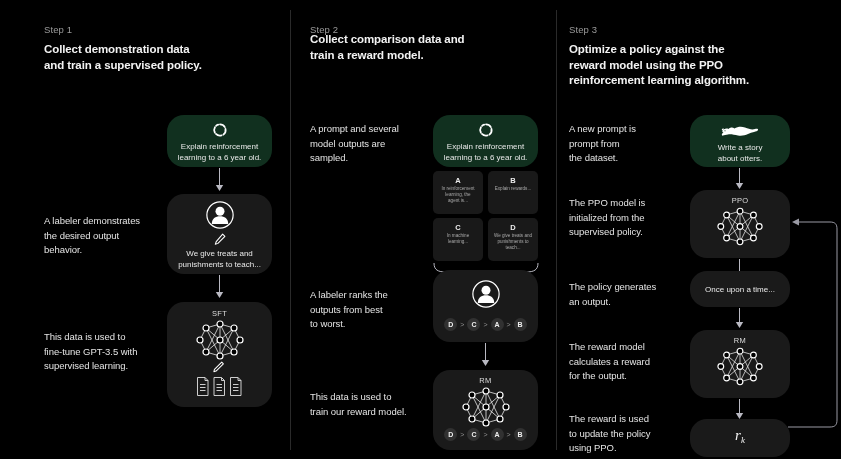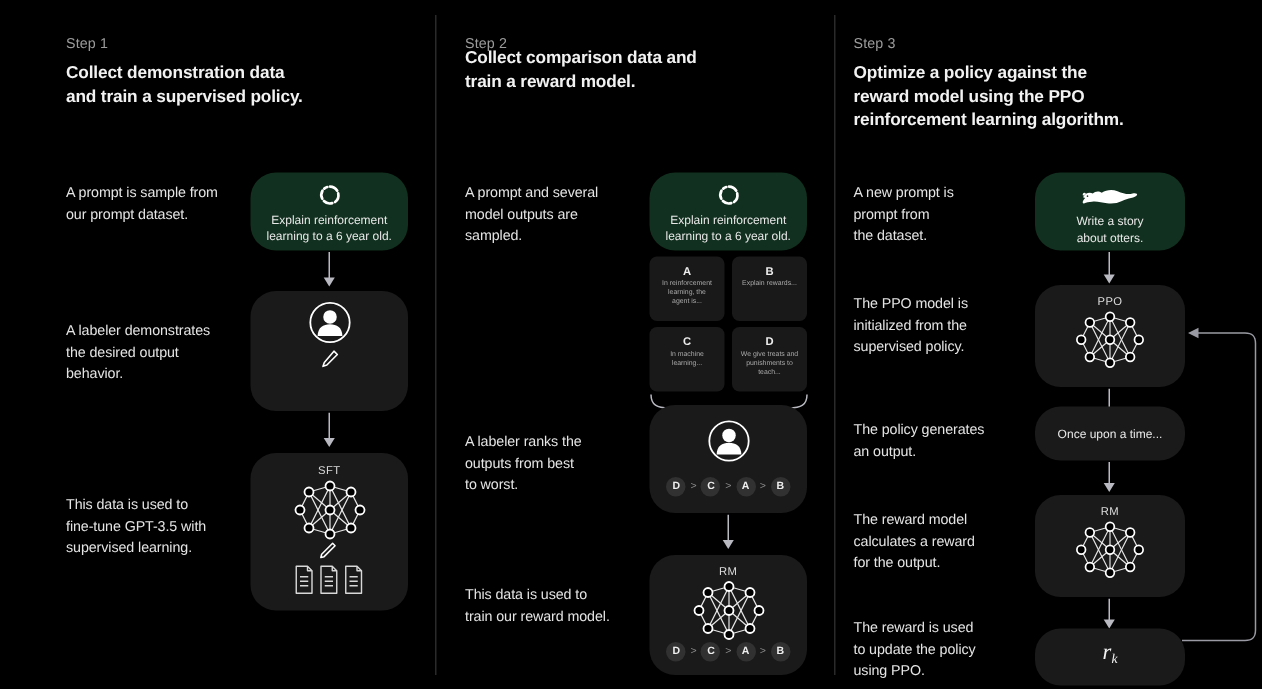--- a/index.html
+++ b/index.html
@@ -135,22 +135,20 @@
 <div id="root">
 
   <div class="col-divider" style="left:290px;"></div>
   <div class="col-divider" style="left:556px;"></div>
 
   <div class="column" style="left:0px; width:290px;">
 
     <div class="step-label" style="left:44px; top:24px;">Step 1</div>
     <div class="step-title" style="left:44px; top:42px; width:230px; white-space:pre-line;"><span>Collect demonstration data</span><br><span>and train a supervised policy.</span></div>
 
-    <div class="caption" style="left:44px; top:122px; width:130px; white-space:pre-line;">A prompt is sample from
-our prompt dataset.</div>
     <div class="caption" style="left:44px; top:214px; width:135px; white-space:pre-line;">A labeler demonstrates
 the desired output
 behavior.</div>
     <div class="caption" style="left:44px; top:330px; width:135px; white-space:pre-line;">This data is used to
 fine-tune GPT-3.5 with
 supervised learning.</div>
 
     <div class="card green" style="left:167px; top:115px; width:105px; height:52px;">
       <svg class="icon-svg" style="left:44px; top:6px;" width="18" height="18" viewBox="0 0 24 24">
         <path d="M12 4.5 A7.5 7.5 0 0 1 18.4 8.2" fill="none" stroke="#ffffff" stroke-width="2.4" stroke-linecap="round"></path>
@@ -170,20 +168,22 @@
 
     <div class="card" style="left:167px; top:194px; width:105px; height:80px;">
       <svg class="icon-svg" style="left:38px; top:6px;" width="30" height="30" viewBox="0 0 40 40">
         <circle cx="20" cy="20" r="17.5" fill="none" stroke="#ffffff" stroke-width="1.6"></circle>
         <circle cx="20" cy="15" r="6" fill="#ffffff"></circle>
         <path d="M9 32 C9 24.5 14 21.5 20 21.5 C26 21.5 31 24.5 31 32 Z" fill="#ffffff"></path>
       </svg>
       <svg class="icon-svg" style="left:46px; top:38px;" width="14" height="14" viewBox="0 0 24 24">
         <path d="M16.5 3.6 L20.4 7.5 L8.4 19.5 L4 21 L5.5 16.6 Z" fill="none" stroke="#ffffff" stroke-width="1.8" stroke-linejoin="round"></path>
       </svg>
+      <div class="card-text" style="top:54px; white-space:pre-line;">We give treats and
+punishments to teach...</div>
     </div>
 
     <svg class="arrow" style="left:214px; top:275px;" width="11" height="24">
       <line x1="5.5" y1="0" x2="5.5" y2="18" stroke="#b9b9c2" stroke-width="1"></line>
       <path d="M1.8 17 L5.5 23 L9.2 17 Z" fill="#b9b9c2"></path>
     </svg>
 
     <div class="card" style="left:167px; top:302px; width:105px; height:105px;">
       <div class="card-label" style="top:7px;">SFT</div>
       <svg class="icon-svg" style="left:28px; top:18px;" width="50" height="40" viewBox="0 0 100 80">

